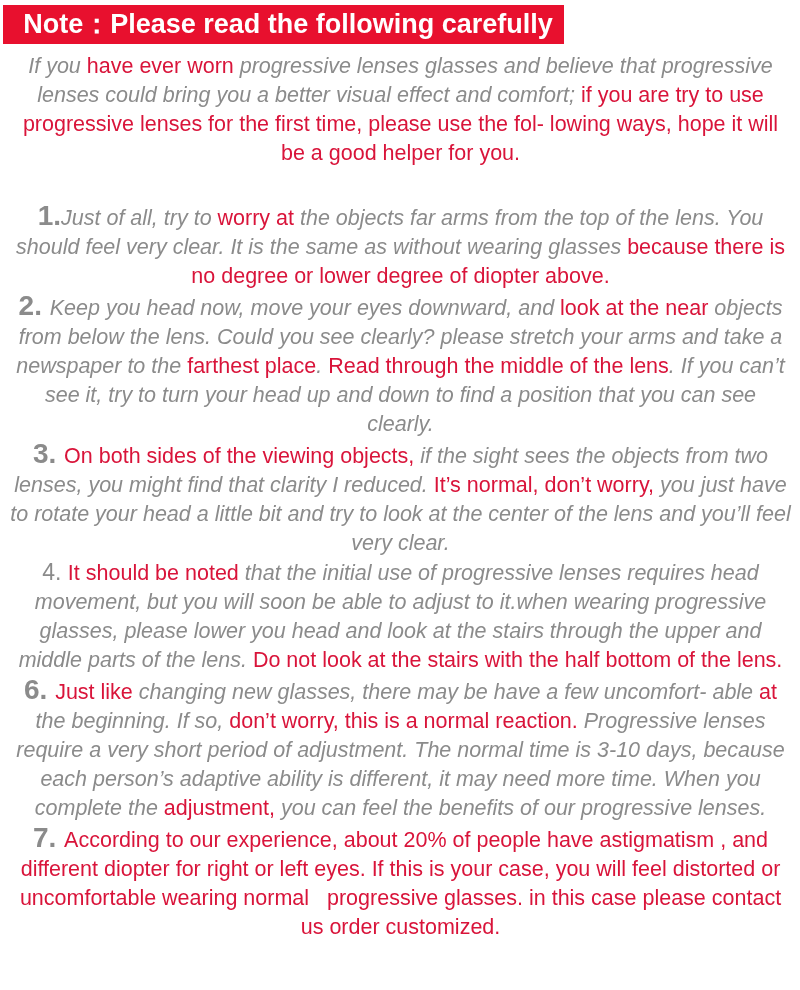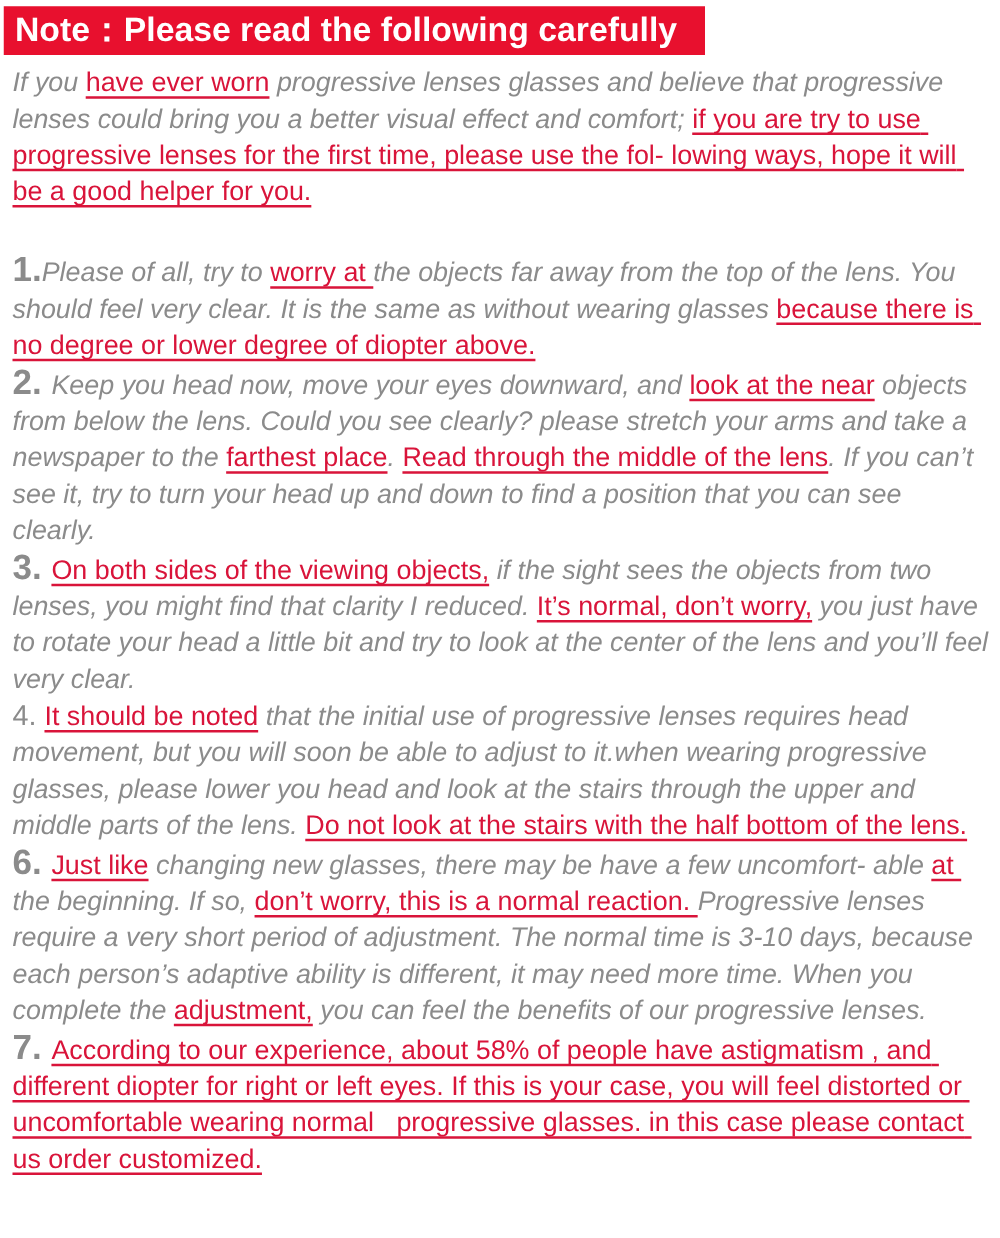--- a/index.html
+++ b/index.html
@@ -1,15 +1,15 @@
 <!DOCTYPE html>
 <html><head>
 <meta charset="utf-8">
 <style>
-  * { margin: 0; padding: 0; box-sizing: border-box; }
+  * { margin: 0; padding: 0; box-sizing: border-box; text-align: center; }
   html, body { background: #ffffff; }
   body {
     width: 800px;
     height: 990px;
     overflow: hidden;
     font-family: "Liberation Sans", sans-serif;
     --banner-bg: #e8102e;
     --banner-fg: #ffffff;
     --gray: #8b8b8b;
     --red: #d9143a;
@@ -41,33 +41,32 @@
     font-weight: bold;
     font-size: 28px;
   }
   .num.regular {
     font-weight: 400;
     font-size: 23px;
   }
   .seg-gray { color: var(--gray); font-style: italic; }
   .seg-red {
     color: var(--red);
-    text-decoration: underline;
     text-decoration-thickness: 2px;
     text-underline-offset: 4px;
   }
 </style>
 </head>
 <body style="--banner-bg: #e8102e; --banner-fg: #ffffff; --gray: #8b8b8b; --red: #d9143a;">
 
 <div class="banner">
   <span>Note：Please read the following carefully</span>
 </div>
 
 <div class="content">
     <p class="para gap-after"><span class="seg-gray">If you </span><span class="seg-red">have ever worn</span><span class="seg-gray"> progressive lenses glasses and believe that progressive lenses could bring you a better visual effect and comfort; </span><span class="seg-red">if you are try to use progressive lenses for the first time, please use the fol- lowing ways, hope it will be a good helper for you.</span></p>
-    <p class="para"><span class="num">1.</span><span class="seg-gray">Please of all, try to </span><span class="seg-red">worry at </span><span class="seg-gray">the objects far away from the top of the lens. You should feel very clear. It is the same as without wearing glasses </span><span class="seg-red">because there is no degree or lower degree of diopter above.</span></p>
+    <p class="para"><span class="num">1.</span><span class="seg-gray">Just of all, try to </span><span class="seg-red">worry at </span><span class="seg-gray">the objects far arms from the top of the lens. You should feel very clear. It is the same as without wearing glasses </span><span class="seg-red">because there is no degree or lower degree of diopter above.</span></p>
     <p class="para"><span class="num">2. </span><span class="seg-gray">Keep you head now, move your eyes downward, and </span><span class="seg-red">look at the near</span><span class="seg-gray"> objects from below the lens. Could you see clearly? please stretch your arms and take a newspaper to the </span><span class="seg-red">farthest place</span><span class="seg-gray">. </span><span class="seg-red">Read through the middle of the lens</span><span class="seg-gray">. If you can’t see it, try to turn your head up and down to find a position that you can see clearly.</span></p>
     <p class="para"><span class="num">3. </span><span class="seg-red">On both sides of the viewing objects,</span><span class="seg-gray"> if the sight sees the objects from two lenses, you might find that clarity I reduced. </span><span class="seg-red">It’s normal, don’t worry,</span><span class="seg-gray"> you just have to rotate your head a little bit and try to look at the center of the lens and you’ll feel very clear.</span></p>
     <p class="para"><span class="num regular">4. </span><span class="seg-red">It should be noted</span><span class="seg-gray"> that the initial use of progressive lenses requires head movement, but you will soon be able to adjust to it.when wearing progressive glasses, please lower you head and look at the stairs through the upper and middle parts of the lens. </span><span class="seg-red">Do not look at the stairs with the half bottom of the lens.</span></p>
     <p class="para"><span class="num">6. </span><span class="seg-red">Just like</span><span class="seg-gray"> changing new glasses, there may be have a few uncomfort- able </span><span class="seg-red">at </span><span class="seg-gray">the beginning. If so, </span><span class="seg-red">don’t worry, this is a normal reaction. </span><span class="seg-gray">Progressive lenses require a very short period of adjustment. The normal time is 3-10 days, because each person’s adaptive ability is different, it may need more time. When you complete the </span><span class="seg-red">adjustment,</span><span class="seg-gray"> you can feel the benefits of our progressive lenses.</span></p>
-    <p class="para"><span class="num">7. </span><span class="seg-red">According to our experience, about 58% of people have astigmatism , and different diopter for right or left eyes. If this is your case, you will feel distorted or uncomfortable wearing normal   progressive glasses. in this case please contact us order customized.</span></p>
+    <p class="para"><span class="num">7. </span><span class="seg-red">According to our experience, about 20% of people have astigmatism , and different diopter for right or left eyes. If this is your case, you will feel distorted or uncomfortable wearing normal   progressive glasses. in this case please contact us order customized.</span></p>
   </div>
 
 </body></html>

